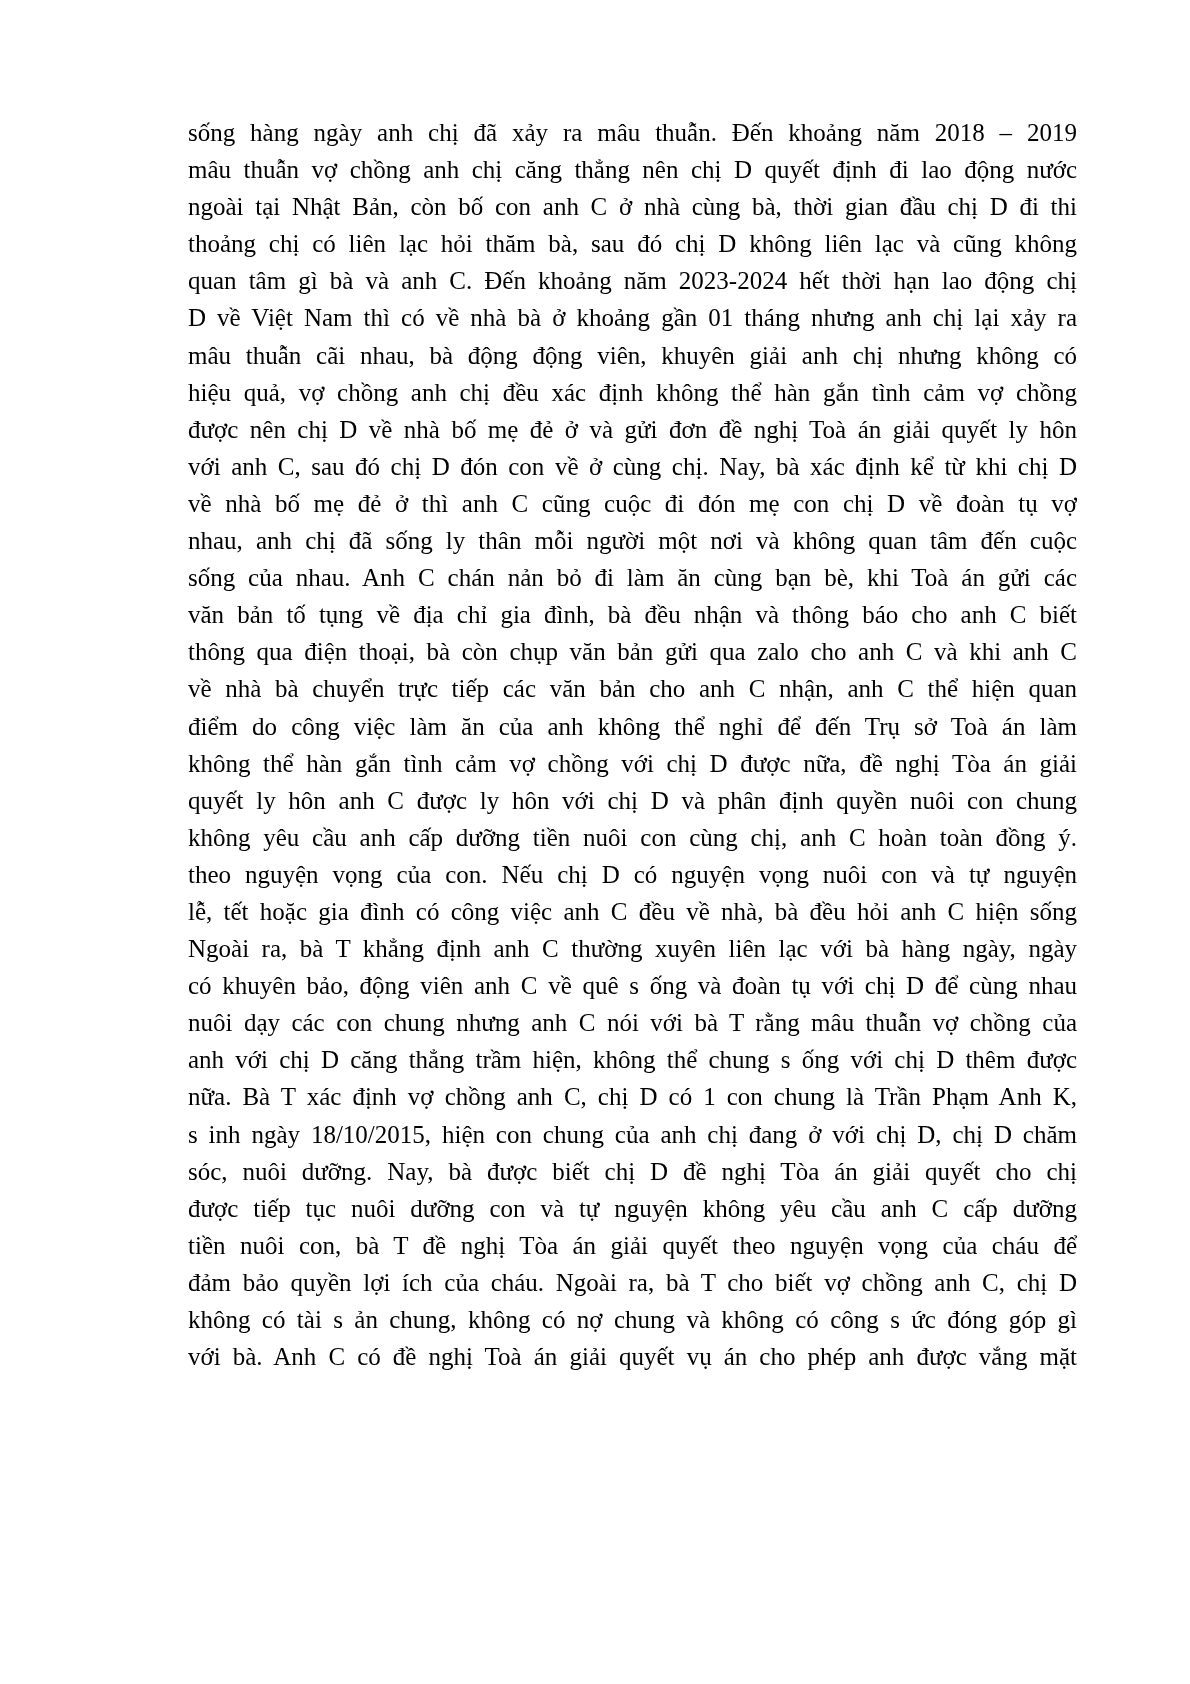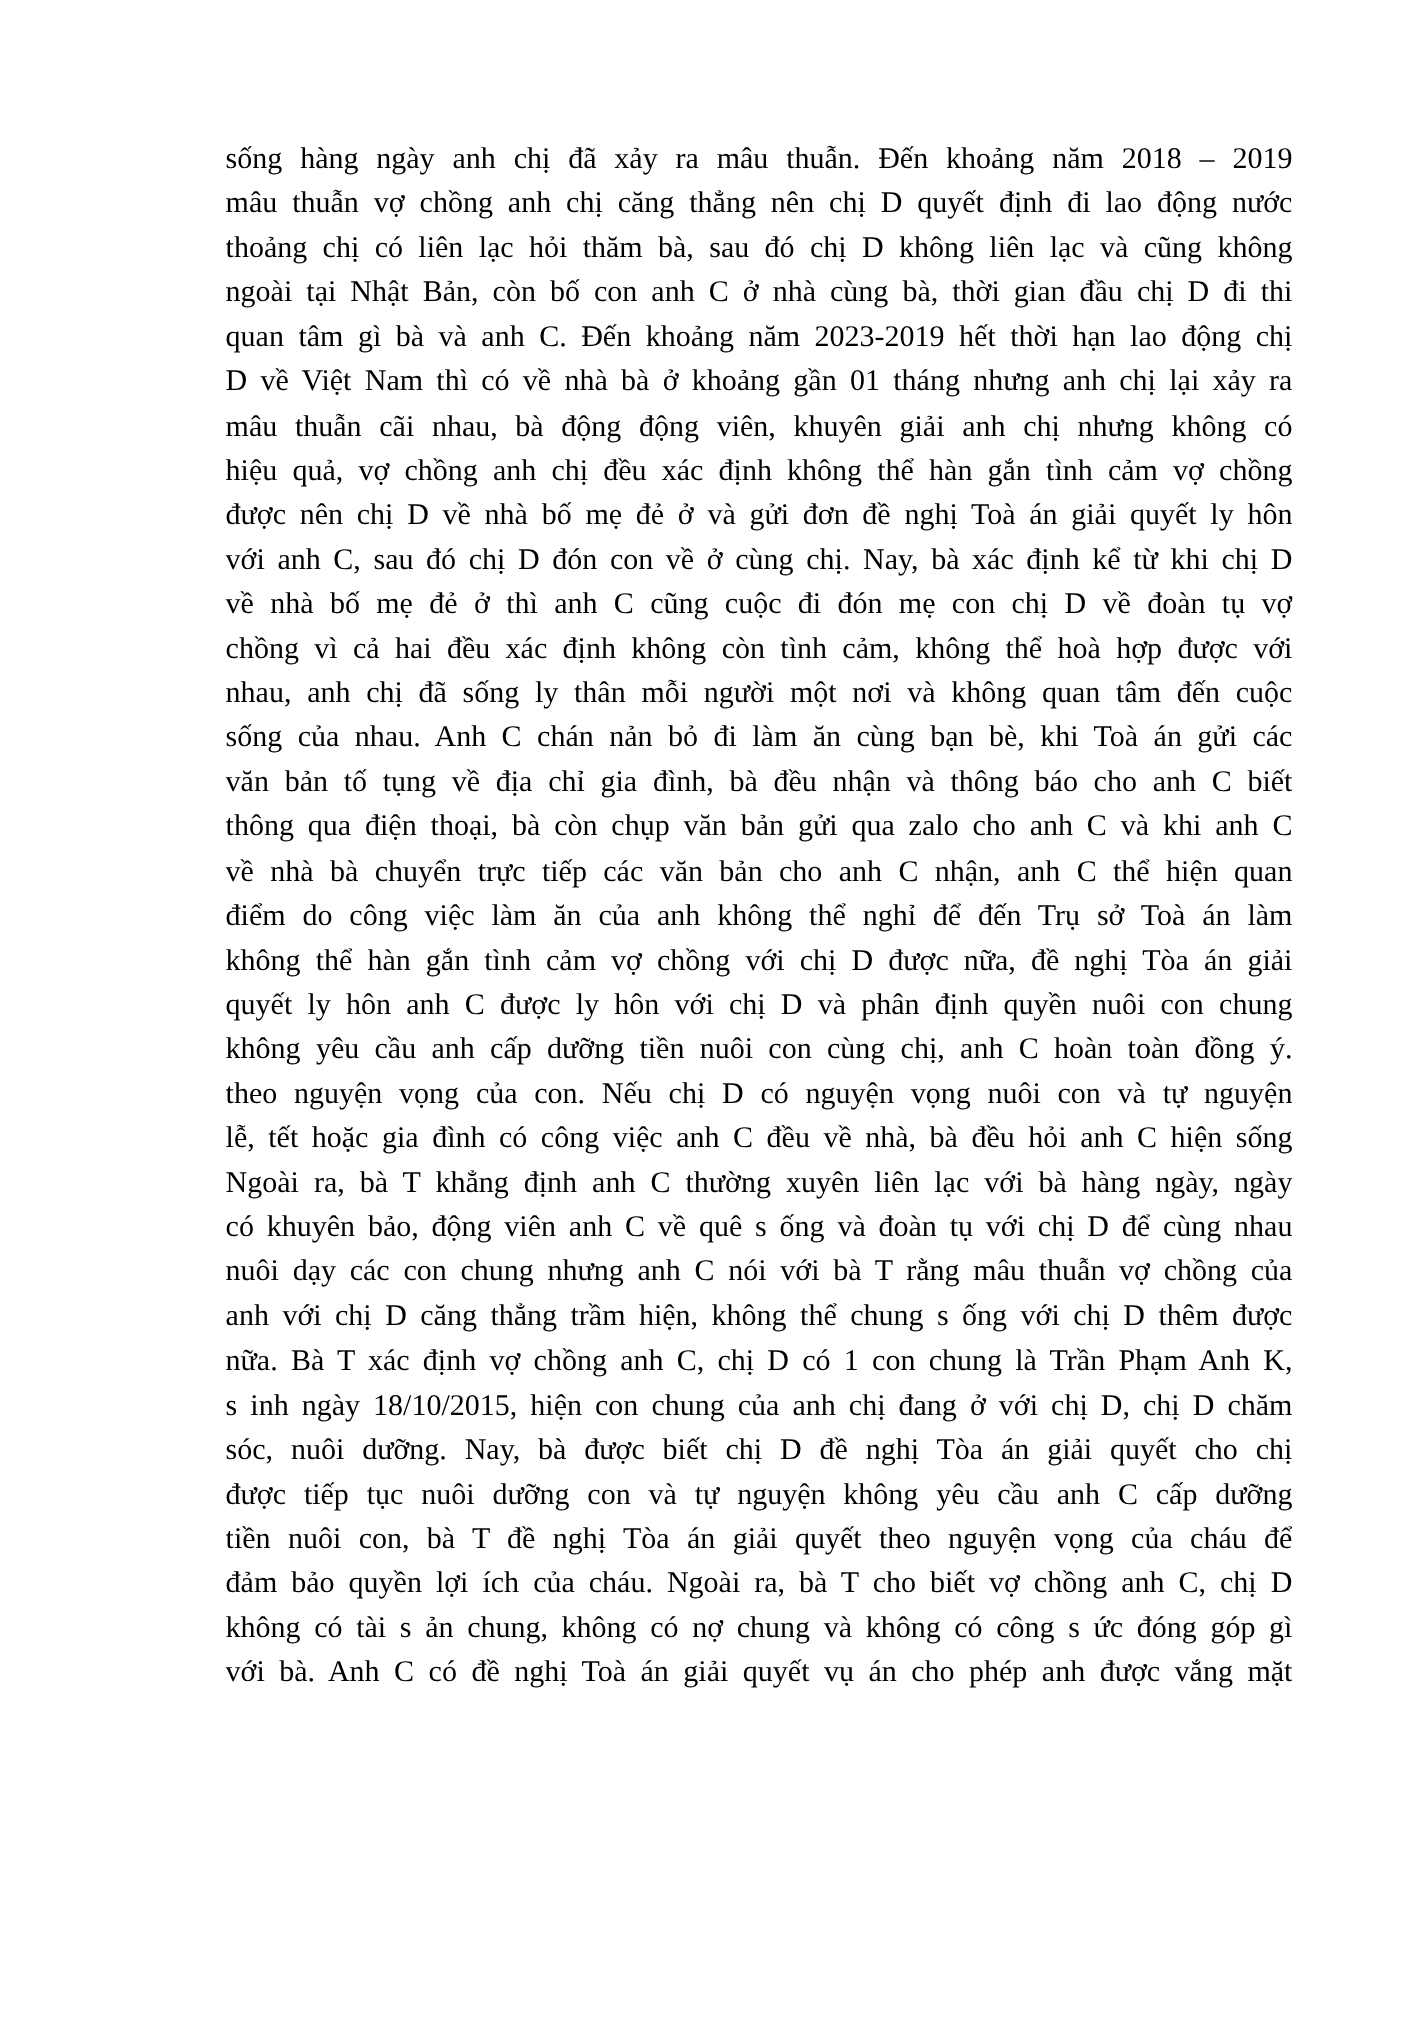--- a/index.html
+++ b/index.html
@@ -41,30 +41,29 @@
     hyphens: none;
   }
 </style>
 </head>
 <body>
 
 <div class="page">
   <div class="text-block">
       <div class="line">sống hàng ngày anh chị đã xảy ra mâu thuẫn. Đến khoảng năm 2018 – 2019</div>
       <div class="line">mâu thuẫn vợ chồng anh chị căng thẳng nên chị D quyết định đi lao động nước</div>
+      <div class="line">ngoài tại Nhật Bản, còn bố con anh C ở nhà cùng bà, thời gian đầu chị D đi thi</div>
       <div class="line">thoảng chị có liên lạc hỏi thăm bà, sau đó chị D không liên lạc và cũng không</div>
-      <div class="line">ngoài tại Nhật Bản, còn bố con anh C ở nhà cùng bà, thời gian đầu chị D đi thi</div>
-      <div class="line">quan tâm gì bà và anh C. Đến khoảng năm 2023-2019 hết thời hạn lao động chị</div>
+      <div class="line">quan tâm gì bà và anh C. Đến khoảng năm 2023-2024 hết thời hạn lao động chị</div>
       <div class="line">D về Việt Nam thì có về nhà bà ở khoảng gần 01 tháng nhưng anh chị lại xảy ra</div>
       <div class="line">mâu thuẫn cãi nhau, bà động động viên, khuyên giải anh chị nhưng không có</div>
       <div class="line">hiệu quả, vợ chồng anh chị đều xác định không thể hàn gắn tình cảm vợ chồng</div>
       <div class="line">được nên chị D về nhà bố mẹ đẻ ở và gửi đơn đề nghị Toà án giải quyết ly hôn</div>
       <div class="line">với anh C, sau đó chị D đón con về ở cùng chị. Nay, bà xác định kể từ khi chị D</div>
       <div class="line">về nhà bố mẹ đẻ ở thì anh C cũng cuộc đi đón mẹ con chị D về đoàn tụ vợ</div>
-      <div class="line">chồng vì cả hai đều xác định không còn tình cảm, không thể hoà hợp được với</div>
       <div class="line">nhau, anh chị đã sống ly thân mỗi người một nơi và không quan tâm đến cuộc</div>
       <div class="line">sống của nhau. Anh C chán nản bỏ đi làm ăn cùng bạn bè, khi Toà án gửi các</div>
       <div class="line">văn bản tố tụng về địa chỉ gia đình, bà đều nhận và thông báo cho anh C biết</div>
       <div class="line">thông qua điện thoại, bà còn chụp văn bản gửi qua zalo cho anh C và khi anh C</div>
       <div class="line">về nhà bà chuyển trực tiếp các văn bản cho anh C nhận, anh C thể hiện quan</div>
       <div class="line">điểm do công việc làm ăn của anh không thể nghỉ để đến Trụ sở Toà án làm</div>
       <div class="line">không thể hàn gắn tình cảm vợ chồng với chị D được nữa, đề nghị Tòa án giải</div>
       <div class="line">quyết ly hôn anh C được ly hôn với chị D và phân định quyền nuôi con chung</div>
       <div class="line">không yêu cầu anh cấp dưỡng tiền nuôi con cùng chị, anh C hoàn toàn đồng ý.</div>
       <div class="line">theo nguyện vọng của con. Nếu chị D có nguyện vọng nuôi con và tự nguyện</div>

